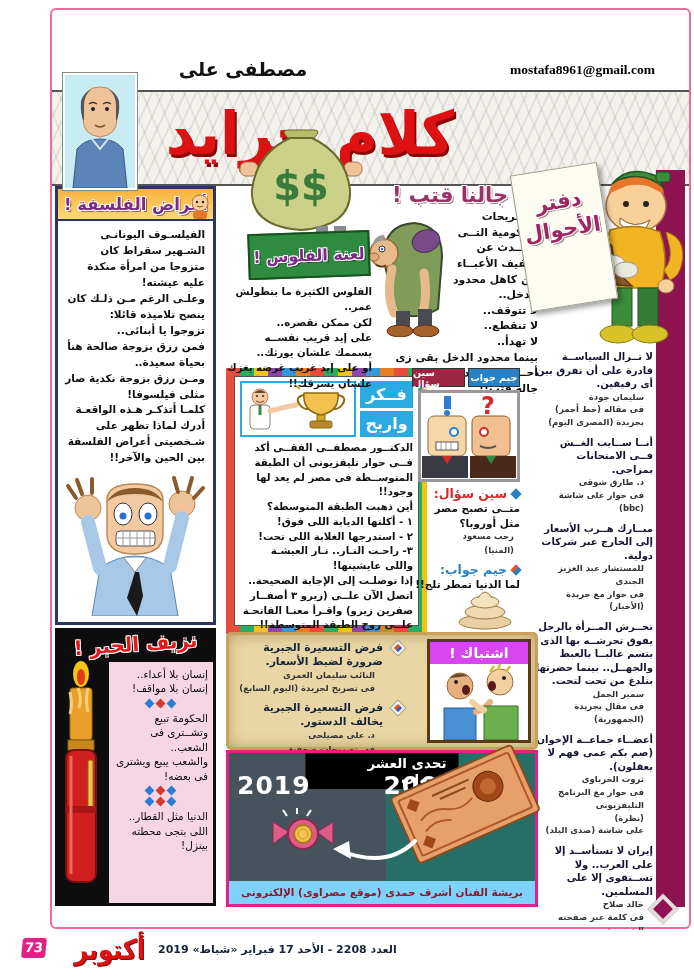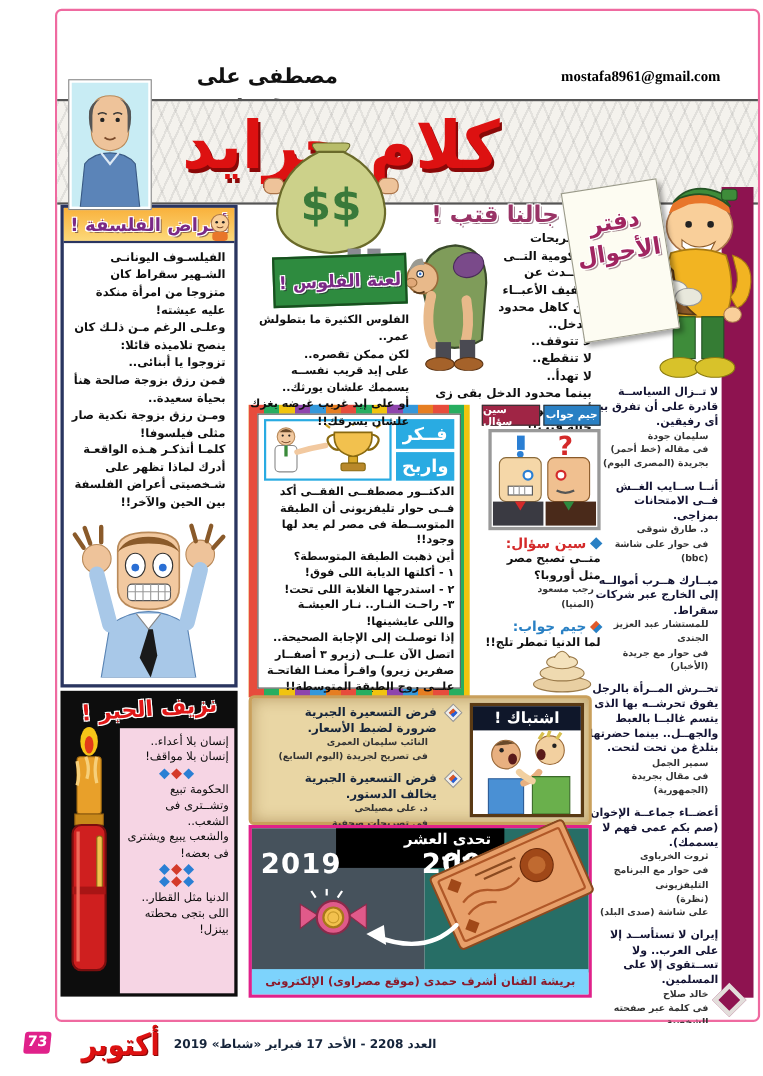--- a/index.html
+++ b/index.html
@@ -69,38 +69,38 @@
   
   .fakkar{left:226px;top:368px;width:201px;height:266px;padding:8px;z-index:4;
     background:repeating-linear-gradient(90deg,#e74c3c 0 14px,#27ae60 14px 28px,#f1c40f 28px 42px,#8e44ad 42px 56px,#3498db 56px 70px,#e67e22 70px 84px);}
   .fk-inner{width:100%;height:100%;background:#fff;border:1px solid #555;padding:4px 5px;}
   .fk-head{display:flex;direction:ltr;gap:4px;align-items:stretch;height:56px;}
   .fk-img{flex:1;border:2px solid #29abe2;display:flex;align-items:center;justify-content:center;background:#fff;}
   .fk-labels{width:62px;display:flex;flex-direction:column;gap:3px;}
   .fk-label{flex:1;background:#29abe2;color:#fff;font-weight:900;font-size:16px;display:flex;align-items:center;justify-content:center;}
   .fk-body{margin-top:4px;font-size:10.2px;line-height:1.45;font-weight:bold;color:#101010;text-align:right;}
   
-  .seen{left:438px;top:368px;width:108px;height:266px;z-index:4;}
+  .seen{left:412px;top:368px;width:108px;height:266px;z-index:4;}
   .sg-head{display:flex;gap:3px;direction:ltr;}
   .sg-box{flex:1;height:19px;color:#fff;font-weight:900;font-size:9.5px;display:flex;align-items:center;justify-content:center;border:1px solid #333;}
   .sg-q{background:#a02545;} .sg-a{background:#2980c4;}
   .sg-img{margin-top:3px;border:3px solid #999;background:#fff;width:102px;height:92px;display:flex;align-items:center;justify-content:center;}
   .sq-label{margin-top:4px;font-size:12.5px;font-weight:900;color:#d42a2a;position:relative;padding-right:13px;}
   .sa-label{margin-top:4px;font-size:12.5px;font-weight:900;color:#2980c4;position:relative;padding-right:13px;}
   .s-dia{position:absolute;right:0;top:4px;width:8px;height:8px;transform:rotate(45deg);background:#2980c4;}
   .s-dia2{position:absolute;right:0;top:4px;width:8px;height:8px;transform:rotate(45deg);background:linear-gradient(90deg,#e05a2b 50%,#2980c4 50%);}
   .sq-text,.sa-text{font-size:10.5px;font-weight:bold;color:#101010;text-align:right;line-height:1.4;}
   .sq-meta{font-size:8.5px;font-weight:bold;color:#333;line-height:1.6;padding-right:6px;}
   .sg-swirl{position:absolute;bottom:0;right:6px;}
   
   .eshtebak{left:226px;top:632px;width:312px;height:118px;background:#e9d6a4;border:3px solid #c9a05c;border-radius:5px;
     box-shadow:inset 0 0 14px rgba(115,75,20,.4);z-index:4;}
   .esh-box{position:absolute;right:4px;top:4px;width:104px;height:104px;border:3px solid #5a3a14;background:#fff;}
-  .esh-title{background:#0f172a;color:#fff;font-weight:900;font-size:14px;text-align:center;height:22px;line-height:22px;}
-  .esh-items{position:absolute;right:118px;top:6px;width:188px;padding-left:12px;}
+  .esh-title{background:#d946ef;color:#fff;font-weight:900;font-size:14px;text-align:center;height:22px;line-height:22px;}
+  .esh-items{position:absolute;right:132px;top:6px;width:188px;padding-left:12px;}
   .esh-item{position:relative;padding-right:20px;margin-bottom:6px;}
   .esh-dia{position:absolute;right:0;top:2px;width:10px;height:10px;transform:rotate(45deg);
     background:linear-gradient(90deg,#d4552a 50%,#2a5fd4 50%);border:2px solid #eee;box-shadow:0 0 0 1px #999;}
   .esh-text{font-size:10.8px;font-weight:bold;color:#15243a;text-align:right;line-height:1.3;}
   .esh-attr{font-size:8.5px;font-weight:bold;color:#333;line-height:1.55;padding-right:8px;text-align:right;}
   
   .tenyear{left:226px;top:750px;width:312px;height:157px;border:3px solid #e0218a;z-index:4;background:#fff;}
   .ty-left{position:absolute;left:0;top:0;width:157px;height:131px;background:#46525c;}
   .ty-right{position:absolute;right:0;top:0;width:149px;height:131px;background:#276e66;}
   .ty-title{position:absolute;left:50%;top:0;transform:translateX(-50%);background:#000;color:#fff;font-weight:900;font-size:13.5px;
@@ -187,33 +187,33 @@
 بجريدة (المصرى اليوم)</div>
     </div>
     <div class="d-item">
 
       <div class="d-main">أنــا ســايب الغــش فــى الامتحانات بمزاجى.</div>
       <div class="d-attr preline">د. طارق شوقى
 فى حوار على شاشة (bbc)</div>
     </div>
     <div class="d-item">
 
-      <div class="d-main">مبــارك هــرب أموالــه إلى الخارج عبر شركات سقراط.</div>
+      <div class="d-main">مبــارك هــرب الأسعار إلى الخارج عبر شركات دولية.</div>
       <div class="d-attr preline">للمستشار عبد العزيز الجندى
 فى حوار مع جريدة (الأخبار)</div>
     </div>
     <div class="d-item">
 
       <div class="d-main">تحــرش المــرأة بالرجل يفوق تحرشــه بها الذى يتسم غالبــا بالعبط والجهــل.. بينما حضرتها بتلدغ من تحت لتحت.</div>
       <div class="d-attr preline">سمير الجمل
 فى مقال بجريدة (الجمهورية)</div>
     </div>
     <div class="d-item">
 
-      <div class="d-main">أعضــاء جماعــة الإخوان (صم بكم عمى فهم لا يسممك).</div>
+      <div class="d-main">أعضــاء جماعــة الإخوان (صم بكم عمى فهم لا يعقلون).</div>
       <div class="d-attr preline">ثروت الخرباوى
 فى حوار مع البرنامج التليفزيونى
 (نظرة)
 على شاشة (صدى البلد)</div>
     </div>
     <div class="d-item">
 
       <div class="d-main">إيران لا تستأســد إلا على العرب.. ولا تســتقوى إلا على المسلمين.</div>
       <div class="d-attr preline">خالد صلاح
 فى كلمة عبر صفحته الشخصية

